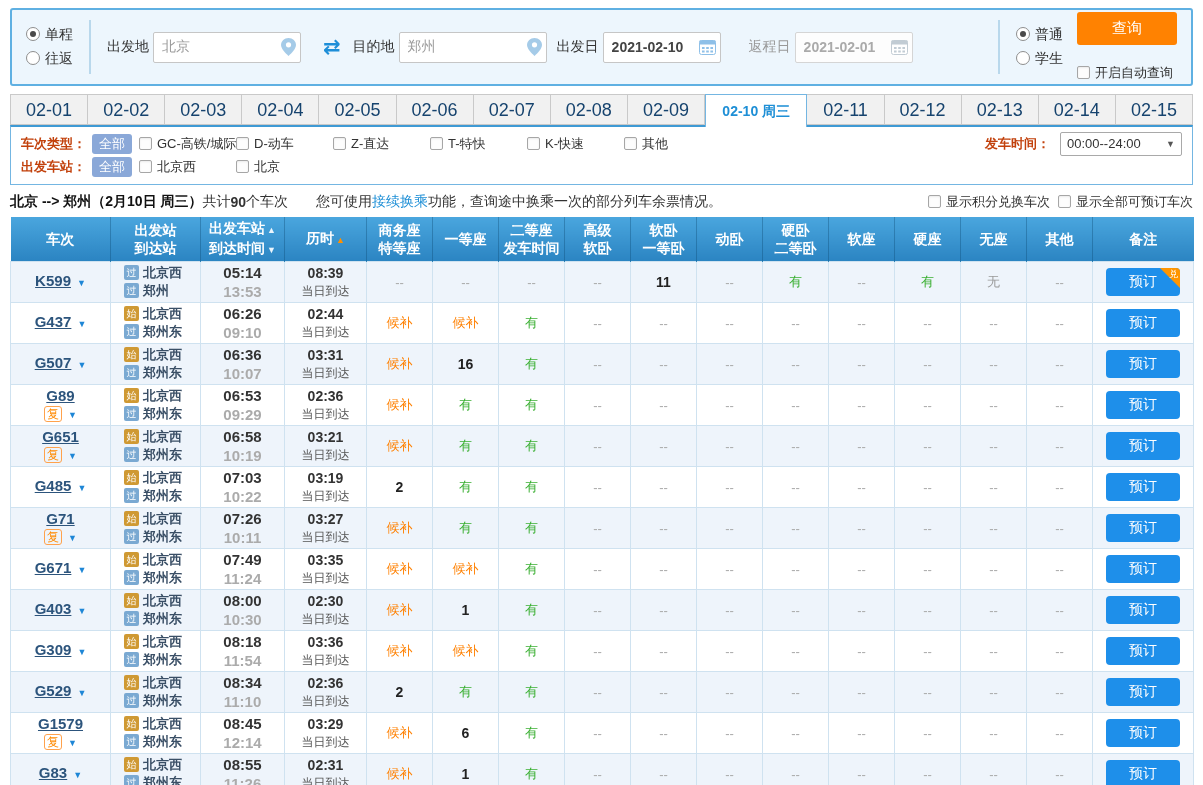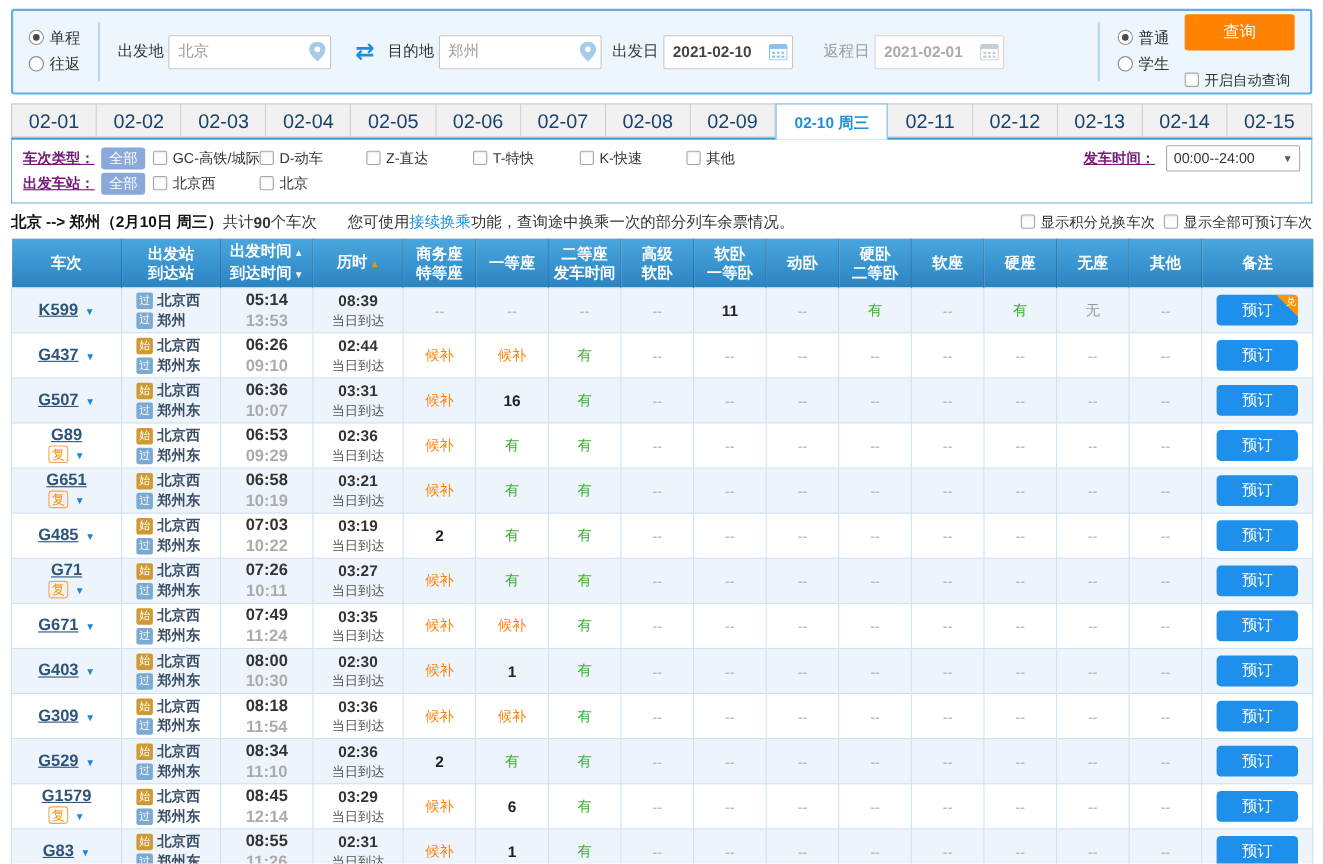--- a/index.html
+++ b/index.html
@@ -34,21 +34,21 @@
   
   .query-area{margin:6px 10px 0 10px;}
   .tabs{display:flex;align-items:flex-end;height:33px;position:relative;}
   .tab{flex:1;height:31px;line-height:30px;text-align:center;background:#f1f1f1;border:1px solid #c9c9c9;
     border-left:none;font-size:18px;color:#16436e;cursor:pointer;white-space:nowrap;}
   .tab:first-child{border-left:1px solid #c9c9c9;}
   .tab.active{flex:1.32;background:#fff;border:1px solid #74b6e2;border-bottom:none;color:#1e8fd6;
     font-weight:bold;font-size:14px;height:33px;line-height:32px;margin-bottom:-2px;position:relative;z-index:2;}
   .filter-panel{background:#fff;border:1px solid #74b6e2;border-top:2px solid #3f9ad4;padding:5px 10px 6px 10px;position:relative;z-index:1;}
   .filter-row{display:flex;align-items:center;height:23px;font-size:13px;}
-  .filter-cap{font-weight:bold;color:#701a75;font-size:13px;margin-right:6px;white-space:nowrap;text-decoration:underline;}
+  .filter-cap{font-weight:bold;color:#c2410c;font-size:13px;margin-right:6px;white-space:nowrap;}
   .all-badge{background:#8aa8d8;color:#fff;font-size:13px;padding:1px 7px;border-radius:3px;margin-right:7px;cursor:pointer;}
   .f-opt{display:inline-block;width:97px;white-space:nowrap;}
   .f-opt:last-child{width:auto;}
   .time-filter{margin-left:auto;display:flex;align-items:center;}
   .select-box{width:122px;height:24px;border:1px solid #a9a9a9;border-radius:2px;background:#fff;
     display:flex;align-items:center;justify-content:space-between;padding:0 6px;font-size:13px;color:#333;cursor:pointer;margin-left:4px;}
   .caret{font-size:9px;color:#555;}
 
   
   .summary{margin:8px 10px 6px 10px;display:flex;align-items:center;font-size:14px;color:#333;}
@@ -261,21 +261,21 @@
   <thead>
       <tr id="head-row">
         <th>
           <div class="hline"><span>车次</span></div>
         </th>
         <th>
           <div class="hline"><span>出发站</span></div>
           <div class="hline"><span>到达站</span></div>
         </th>
         <th>
-          <div class="hline"><span>出发时间</span><span class="s-white">▲</span></div>
+          <div class="hline"><span>出发车站</span><span class="s-white">▲</span></div>
           <div class="hline"><span>到达时间</span><span class="s-white">▼</span></div>
         </th>
         <th>
           <div class="hline"><span>历时</span><span class="s-orange">▲</span></div>
         </th>
         <th>
           <div class="hline"><span>商务座</span></div>
           <div class="hline"><span>特等座</span></div>
         </th>
         <th>

